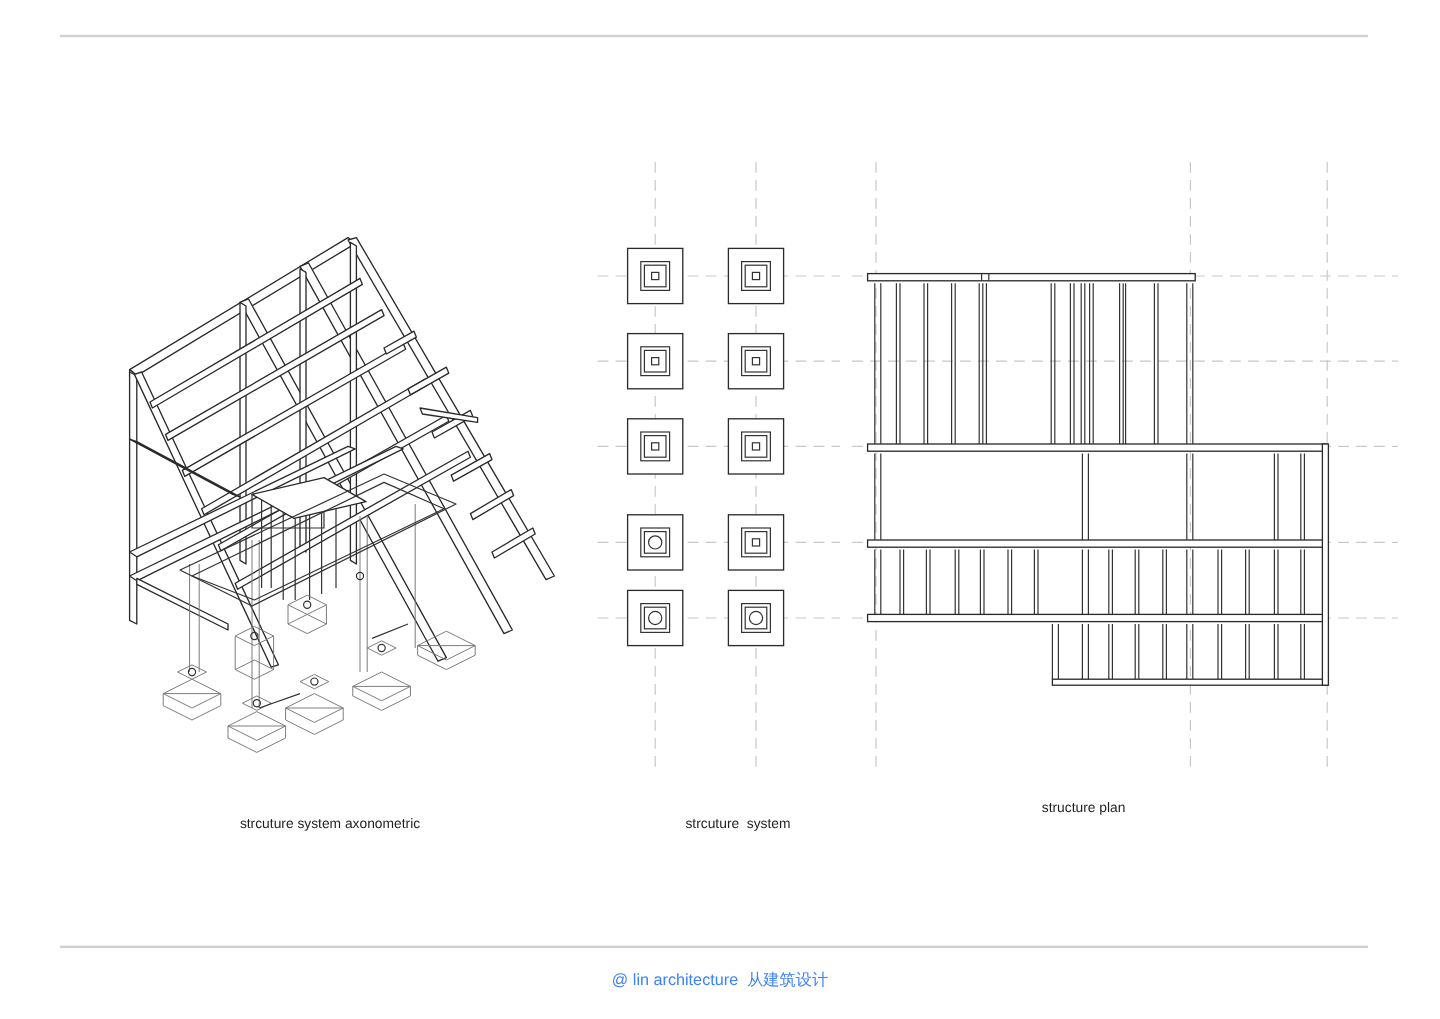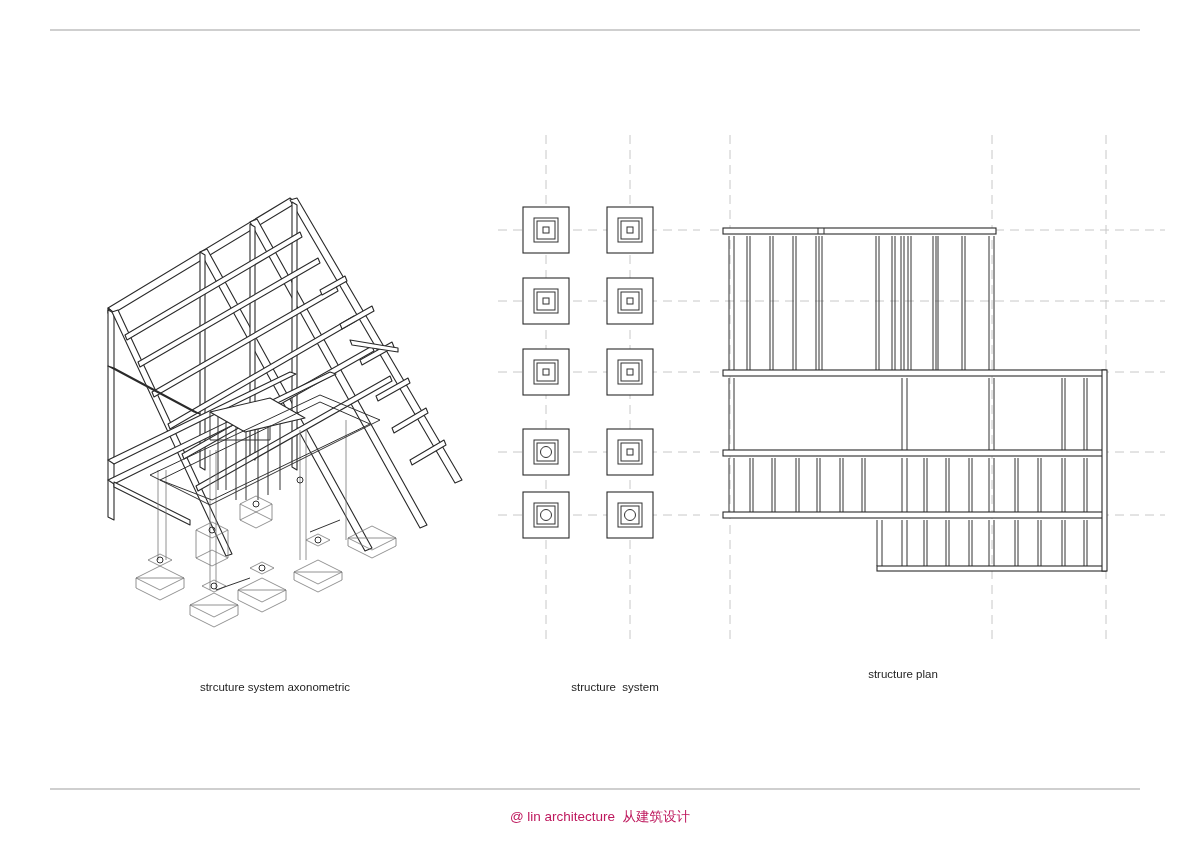--- a/index.html
+++ b/index.html
@@ -3,21 +3,21 @@
 <meta charset="utf-8">
 <style>
   html, body { margin: 0; padding: 0; background: #ffffff; }
   body { width: 1200px; height: 849px; position: relative; overflow: hidden;
          font-family: "Liberation Sans", "DejaVu Sans", sans-serif; color: #1a1a1a; }
   .rule { position: absolute; left: 50px; width: 1090px; height: 2px; background: #cfcfcf; }
   .rule.top { top: 29px; }
   .rule.bottom { top: 788px; }
   .caption { position: absolute; font-size: 11.5px; color: #1e1e1e; white-space: pre; transform: translateX(-50%); }
   .footer { position: absolute; top: 808px; left: 50%; transform: translateX(-50%);
-            font-size: 13.5px; color: #be185d; white-space: pre; }
+            font-size: 13.5px; color: #3b82f6; white-space: pre; }
   svg { position: absolute; left: 0; top: 0; }
   .grid { stroke: #c8c8c8; stroke-width: 1; stroke-dasharray: 9 6; fill: none; }
   .ln { stroke: #333; stroke-width: 1; fill: none; }
   .ln2 { stroke: #2a2a2a; stroke-width: 1.1; fill: #fff; }
   .lt { stroke: #777; stroke-width: 0.8; fill: none; }
 </style>
 </head>
 <body>
 
 <div class="rule top"></div>
@@ -333,16 +333,16 @@
       <circle cx="212" cy="530" r="3"></circle>
       <circle cx="256" cy="504" r="3"></circle>
       <circle cx="300" cy="480" r="3"></circle>
       <line x1="216" y1="590" x2="250" y2="578"></line>
       <line x1="310" y1="532" x2="340" y2="520"></line>
     </g>
   </g>
 </svg>
 
 <div class="caption" style="left:275px; top:681px;text-align:right;">strcuture system axonometric</div>
-<div class="caption" style="left:615px; top:681px;">structure  system</div>
+<div class="caption" style="left:615px; top:681px;">strcuture  system</div>
 <div class="caption" style="left:903px; top:668px;">structure plan</div>
 
 <div class="footer">@ lin architecture  从建筑设计</div>
 
 </body></html>

